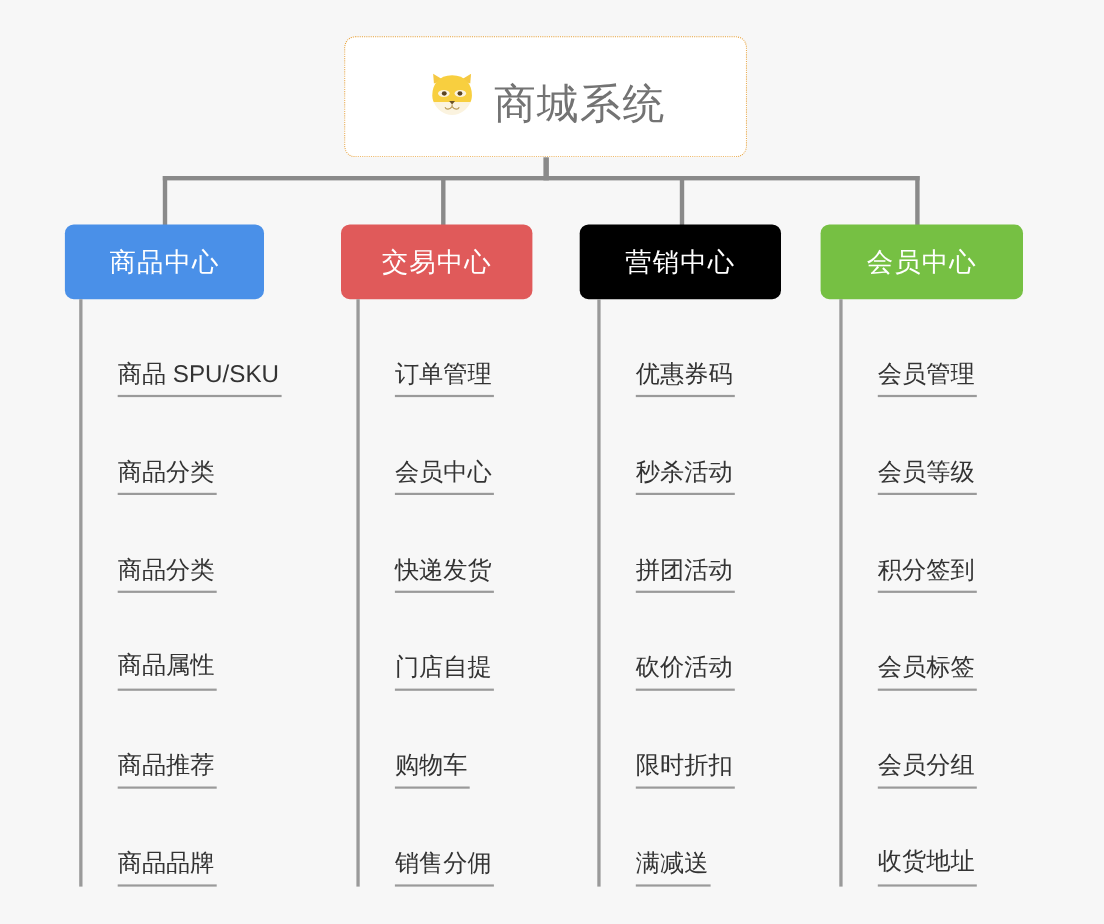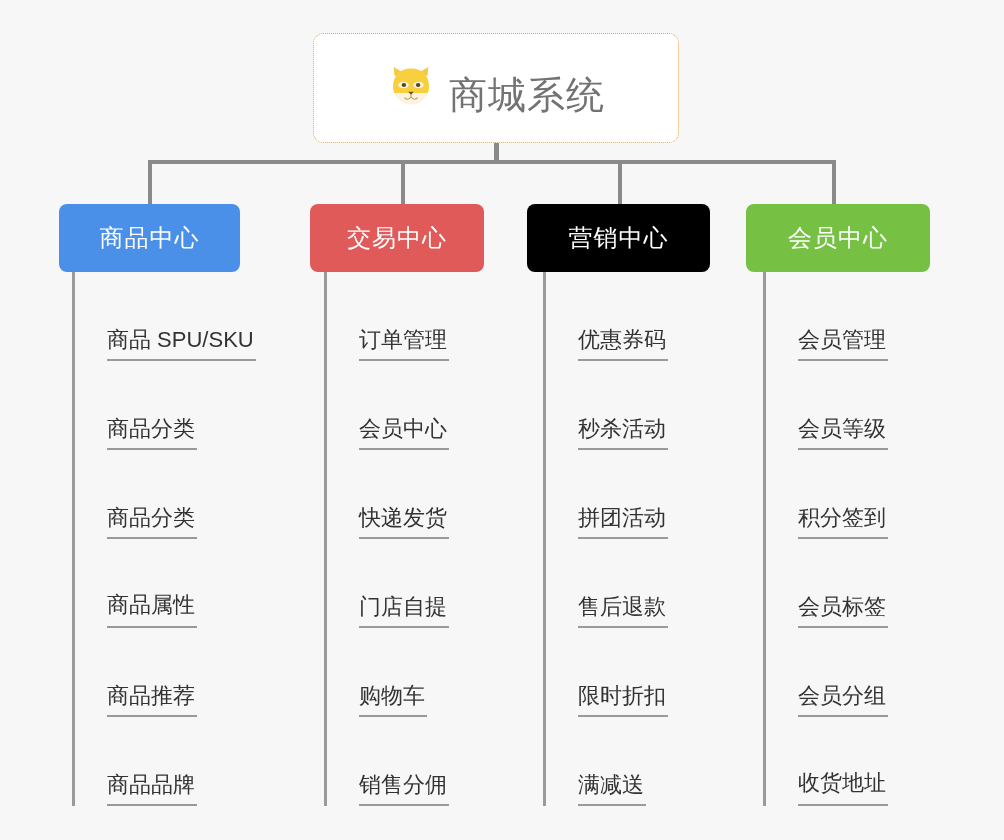--- a/index.html
+++ b/index.html
@@ -203,21 +203,21 @@
         <div class="leaf-item" style="top: 0px;">
           <span class="leaf-label">优惠券码</span>
         </div>
         <div class="leaf-item" style="top: 89px;">
           <span class="leaf-label">秒杀活动</span>
         </div>
         <div class="leaf-item" style="top: 178px;">
           <span class="leaf-label">拼团活动</span>
         </div>
         <div class="leaf-item" style="top: 267px;">
-          <span class="leaf-label">售后退款</span>
+          <span class="leaf-label">砍价活动</span>
         </div>
         <div class="leaf-item" style="top: 356px;">
           <span class="leaf-label">限时折扣</span>
         </div>
         <div class="leaf-item" style="top: 445px;">
           <span class="leaf-label">满减送</span>
         </div>
       </div>
       <div class="cat-box" style="left: 746px; width: 184px; background: rgb(118, 192, 67);">
         <span>会员中心</span>

